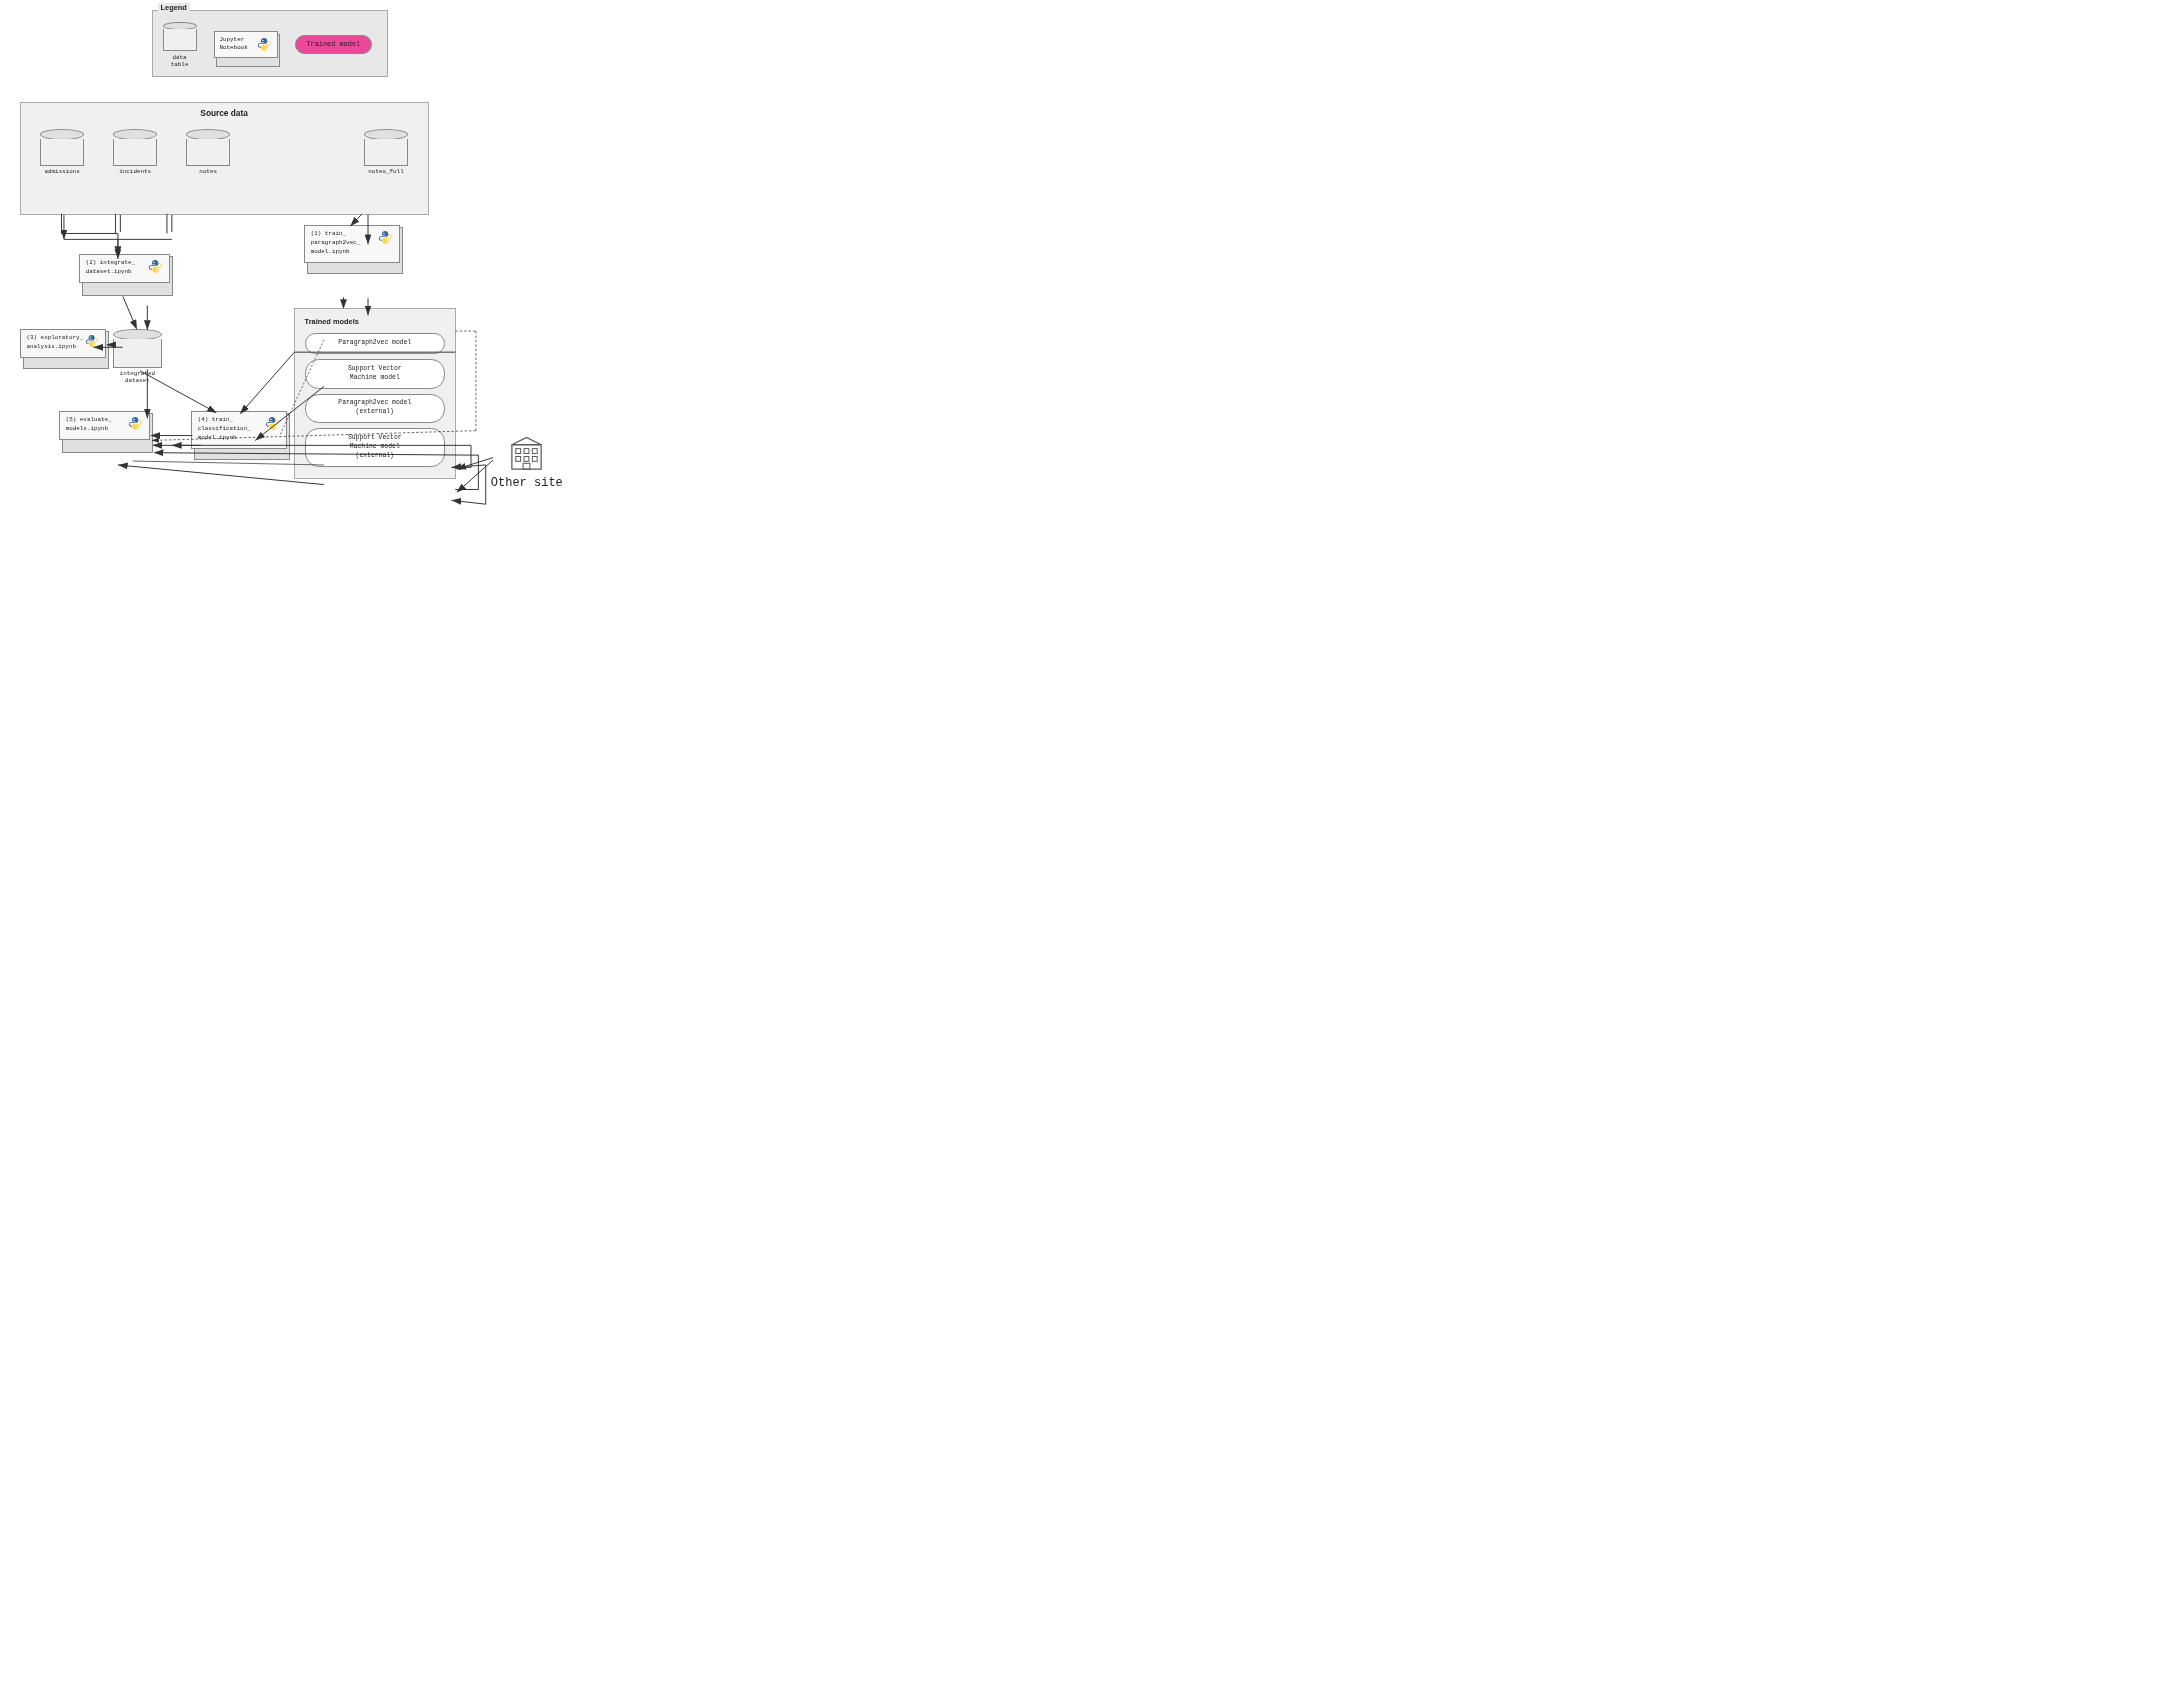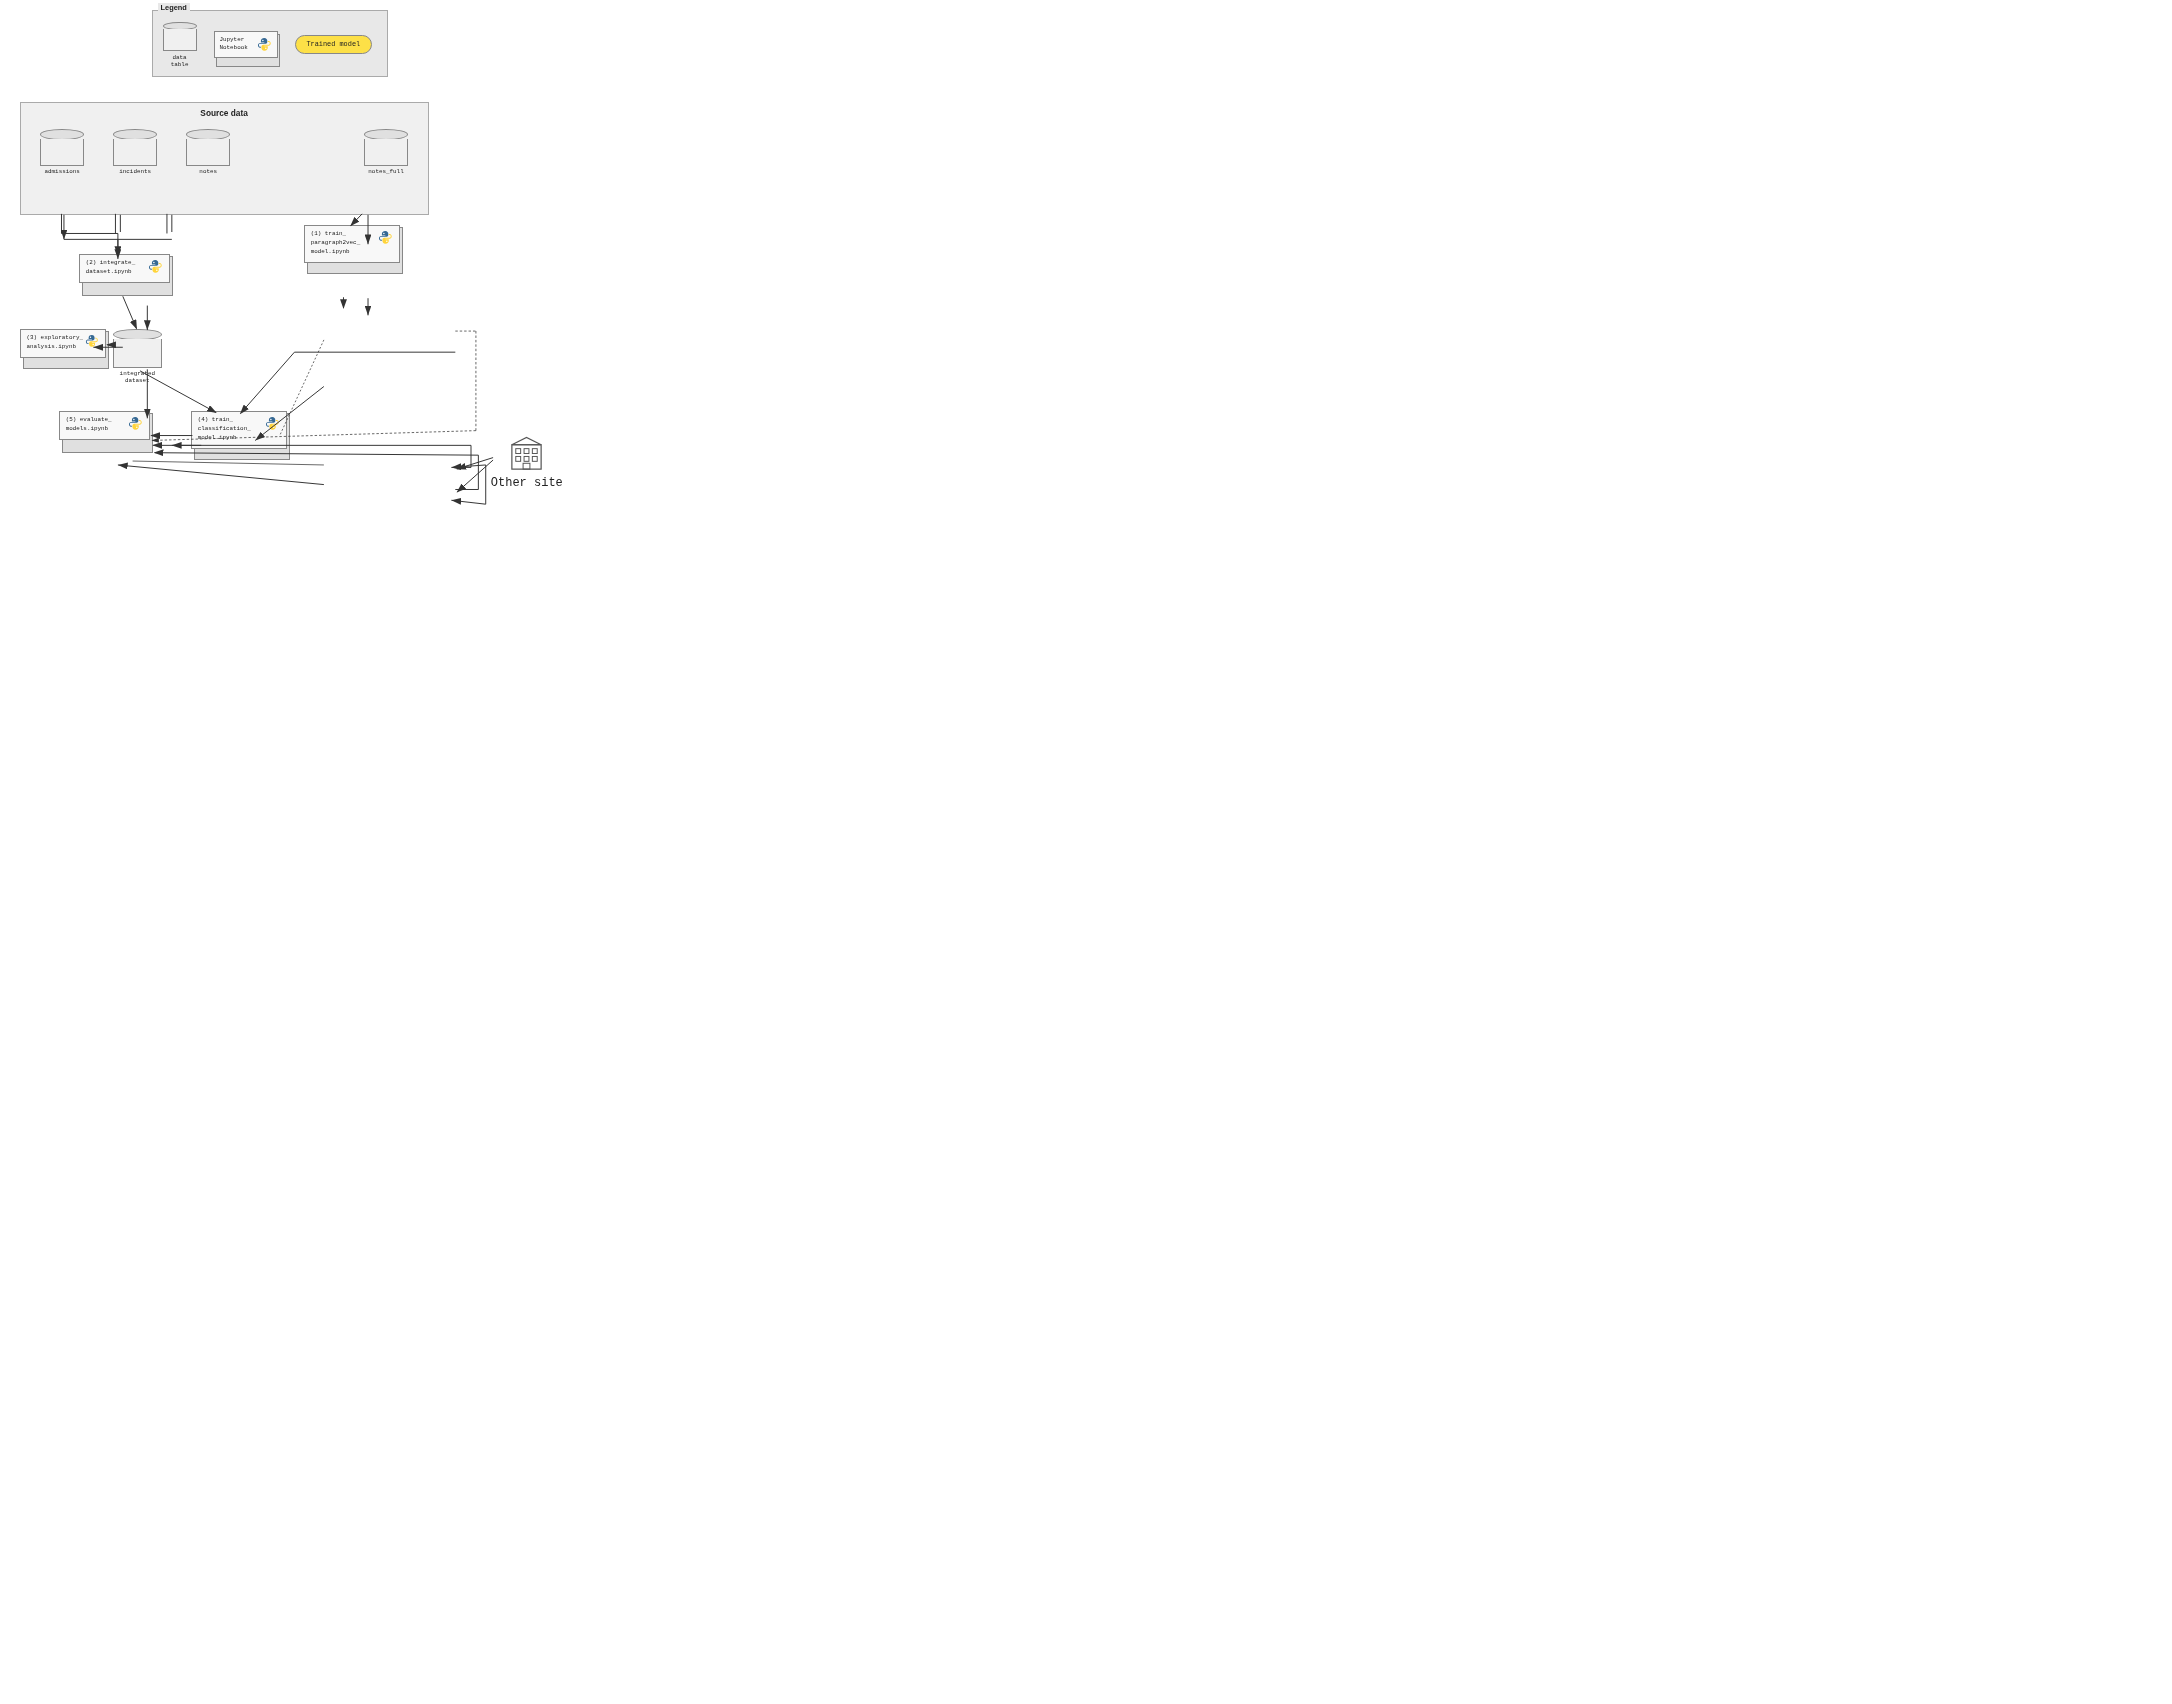--- a/index.html
+++ b/index.html
@@ -43,21 +43,21 @@
       font-family: 'Courier New', Courier, monospace;
     }
 
     
     .trained-model-pill {
       border: 1px solid #888;
       border-radius: 14.7px;
       padding: 4.9px 10.8px;
       font-size: 6.9px;
       font-family: 'Courier New', Courier, monospace;
-      background: #fde047;
+      background: #ec4899;
       display: inline-block;
     }
 
     
     .diagram {
       position: relative;
       width: 564px;
       min-height: 441px;
     }
 
@@ -245,20 +245,35 @@
       <span style="font-size:5.9px; line-height:1.5;">(3) exploratory_<br>analysis.ipynb</span>
       <svg width="13.7" height="13.7" viewBox="0 0 30 30">
         <path d="M15,2 C10,2 8,5 8,8 L8,11 L15,11 L15,12 L6,12 C4,12 2,14 2,17 C2,20 4,22 6,22 L8,22 L8,20 L6,20 C5,20 4,19 4,17 C4,15 5,14 6,14 L17,14 C19,14 21,12 21,10 L21,8 C21,5 19,2 15,2 Z" fill="#366994"></path>
         <path d="M15,28 C20,28 22,25 22,22 L22,19 L15,19 L15,18 L24,18 C26,18 28,16 28,13 C28,10 26,8 24,8 L22,8 L22,10 L24,10 C25,10 26,11 26,13 C26,15 25,16 24,16 L13,16 C11,16 9,18 9,20 L9,22 C9,25 11,28 15,28 Z" fill="#ffd43b"></path>
         <circle cx="12" cy="7" r="1.5" fill="#fff"></circle>
         <circle cx="18" cy="23" r="1.5" fill="#fff"></circle>
       </svg>
     </div>
   </div>
 
+  <div style="position:absolute; top:206px; left:284px; width:162px; border:1px solid #aaa; background:#f0f0f0; padding:8.8px 9.8px 10.8px 9.8px;">
+    <div style="font-family:Arial,sans-serif; font-weight:bold; font-size:7.4px; margin-bottom:6.9px;">Trained models</div>
+
+    
+    <div class="pill" style="width:100%; margin-bottom:4.9px;">Paragraph2vec model</div>
+
+    
+    <div class="pill" style="width:100%; margin-bottom:4.9px;">Support Vector<br>Machine model</div>
+
+    
+    <div class="pill" style="width:100%; margin-bottom:4.9px;">Paragraph2vec model<br>(external)</div>
+
+    
+    <div class="pill" style="width:100%;">Support Vector<br>Machine model<br>(external)</div>
+  </div>
 
   <div style="position:absolute; top:309px; left:181px;">
     <div style="position:absolute; top:2.9px; left:3.4px; width:96px; height:47px; background:#e0e0e0; border:1px solid #888;"></div>
     <div style="position:relative; background:#f8f8f8; border:1px solid #888; width:96px; padding:4.9px 5.9px; display:flex; align-items:flex-start; justify-content:space-between; z-index:2;">
       <span style="font-size:5.9px; line-height:1.5;">(4) train_<br>classification_<br>model.ipynb</span>
       <svg width="14.7" height="14.7" viewBox="0 0 30 30">
         <path d="M15,2 C10,2 8,5 8,8 L8,11 L15,11 L15,12 L6,12 C4,12 2,14 2,17 C2,20 4,22 6,22 L8,22 L8,20 L6,20 C5,20 4,19 4,17 C4,15 5,14 6,14 L17,14 C19,14 21,12 21,10 L21,8 C21,5 19,2 15,2 Z" fill="#366994"></path>
         <path d="M15,28 C20,28 22,25 22,22 L22,19 L15,19 L15,18 L24,18 C26,18 28,16 28,13 C28,10 26,8 24,8 L22,8 L22,10 L24,10 C25,10 26,11 26,13 C26,15 25,16 24,16 L13,16 C11,16 9,18 9,20 L9,22 C9,25 11,28 15,28 Z" fill="#ffd43b"></path>
         <circle cx="12" cy="7" r="1.5" fill="#fff"></circle>
         <circle cx="18" cy="23" r="1.5" fill="#fff"></circle>

